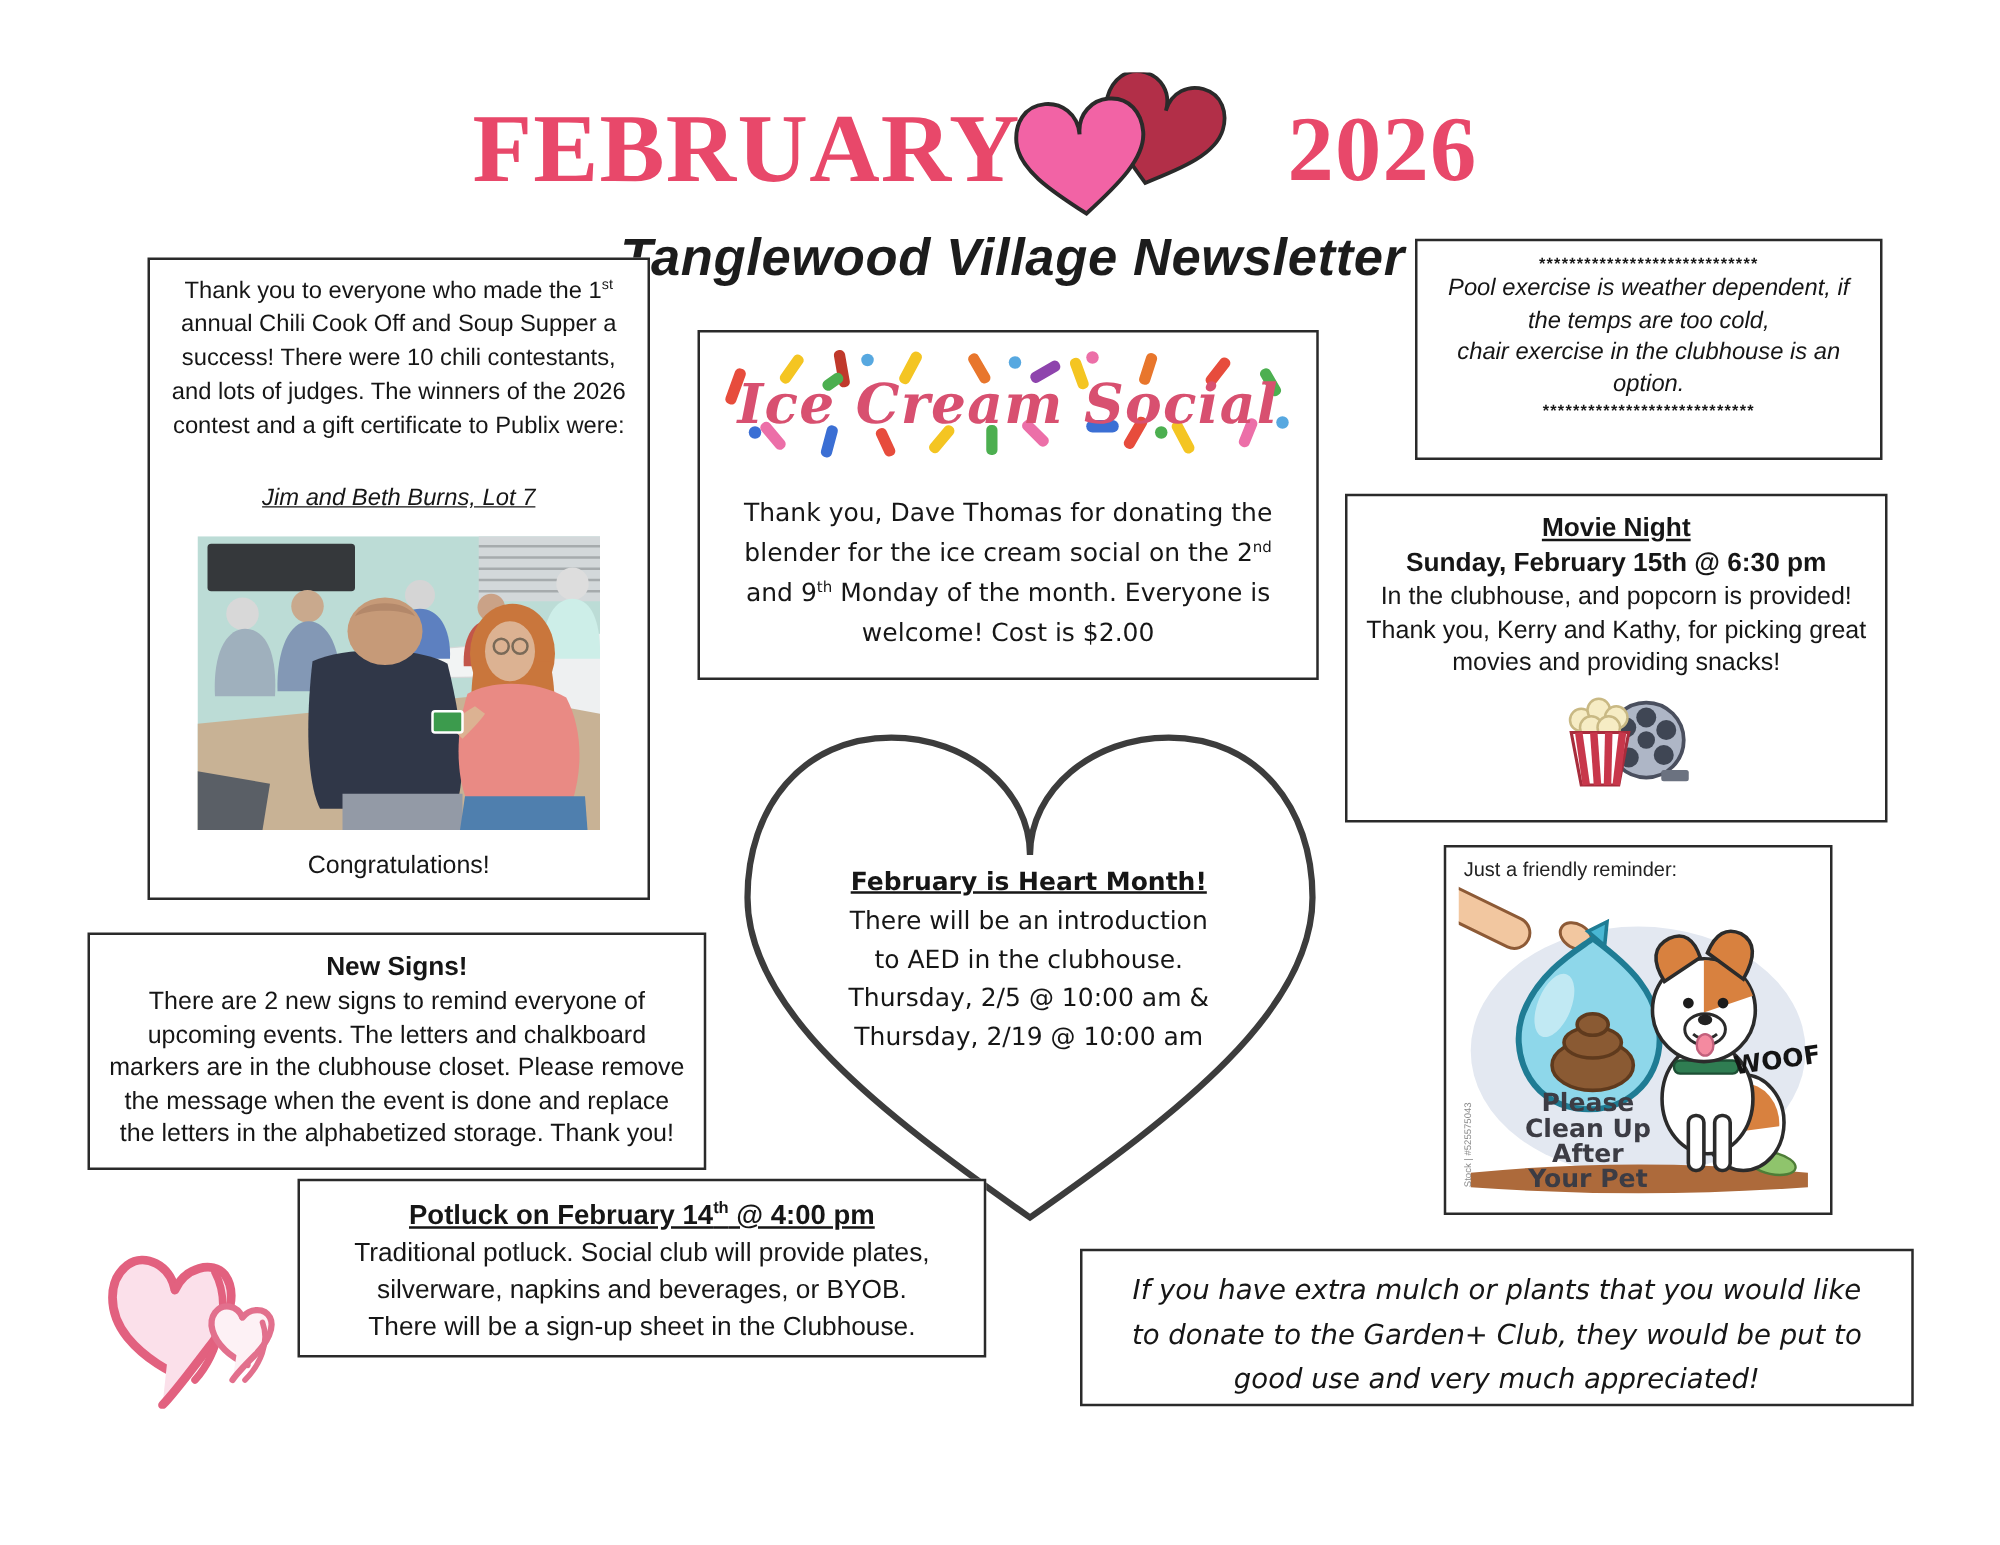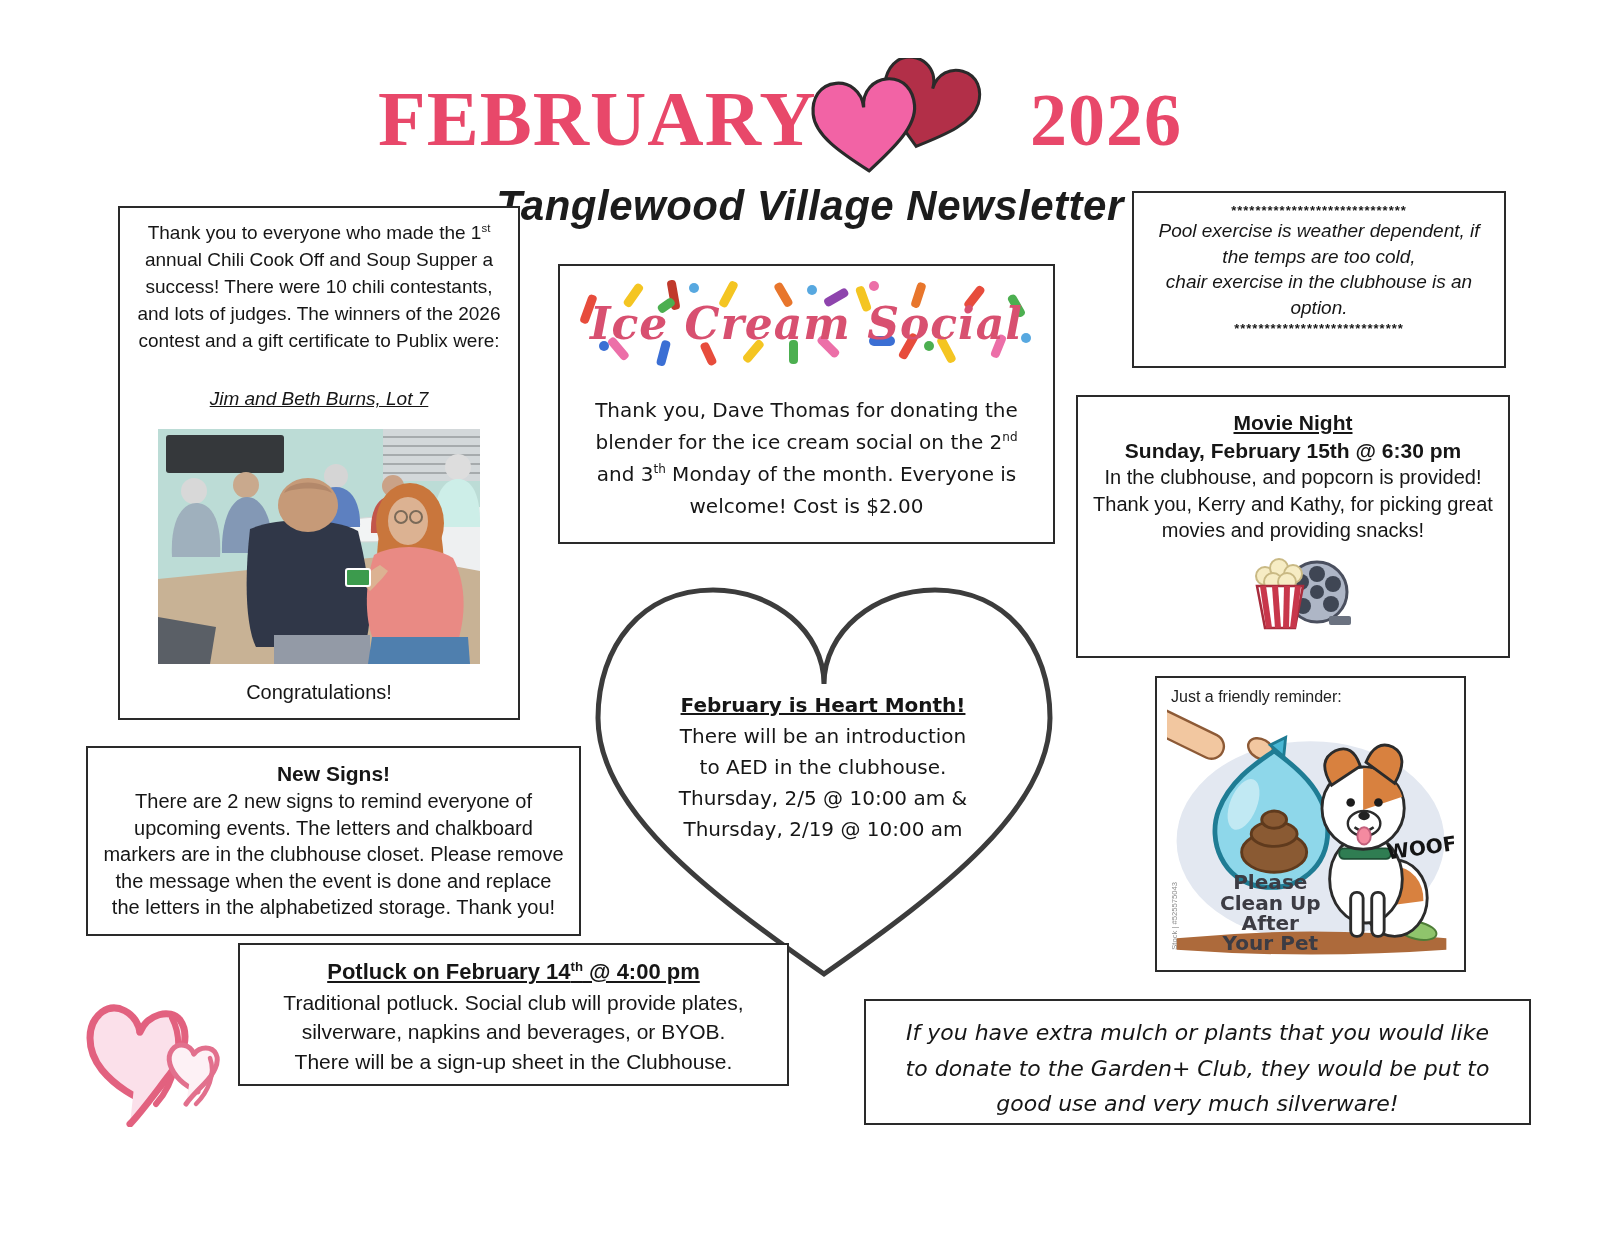--- a/index.html
+++ b/index.html
@@ -35,21 +35,21 @@
   .movie-date{font-weight:bold;font-size:21px;}
   
   .heart-svg{position:absolute;left:582px;top:576px;}
   .heart-text{position:absolute;left:640px;top:690px;width:366px;text-align:center;
         font-family:"DejaVu Sans",sans-serif;font-size:20px;line-height:1.55;}
   .heart-title{font-weight:bold;text-decoration:underline;font-size:20px;}
   
   .reminder{left:1155px;top:676px;width:311px;height:296px;padding:8px 10px;text-align:left;}
   .reminder-title{font-size:16px;color:#222;margin:2px 0 2px 4px;}
   
-  .signs{left:70px;top:746px;width:495px;height:190px;padding:12px 12px;font-size:20px;line-height:1.33;margin-left:16px;}
+  .signs{left:70px;top:746px;width:495px;height:190px;padding:12px 12px;font-size:20px;line-height:1.33;}
   .signs-title{font-weight:bold;font-size:21px;}
   
   .potluck{left:238px;top:943px;width:551px;height:143px;padding:12px 10px;font-size:21px;line-height:1.4;}
   .potluck-title{font-weight:bold;font-size:22px;text-decoration:underline;}
   
   .mulch{left:864px;top:999px;width:667px;height:126px;padding:14px 18px;
         font-family:"DejaVu Sans",sans-serif;font-style:italic;font-size:22px;line-height:1.62;}
   sup{font-size:60%;}
 </style>
 </head>
@@ -153,21 +153,21 @@
           <circle cx="120" cy="12" r="5" fill="#57a8e0"></circle>
           <circle cx="238" cy="14" r="5" fill="#57a8e0"></circle>
           <circle cx="355" cy="70" r="5" fill="#4caf50"></circle>
           <circle cx="300" cy="10" r="5" fill="#ec6fa8"></circle>
           <circle cx="452" cy="62" r="5" fill="#57a8e0"></circle>
         </g>
       </svg>
       <div class="banner-text">Ice Cream Social</div>
     </div>
     <div class="ice-body">
-      <span>Thank you, Dave Thomas for donating the blender for the ice cream social on the 2</span><sup>nd</sup><span> and 3</span><sup>th</sup><span> Monday of the month. Everyone is welcome! Cost is $2.00</span>
+      <span>Thank you, Dave Thomas for donating the blender for the ice cream social on the 2</span><sup>nd</sup><span> and 9</span><sup>th</sup><span> Monday of the month. Everyone is welcome! Cost is $2.00</span>
     </div>
   </div>
 
   <div class="box pool">
     <div class="stars">*****************************</div>
     <div class="pool-line">Pool exercise is weather dependent, if</div>
     <div class="pool-line">the temps are too cold,</div>
     <div class="pool-line">chair exercise in the clubhouse is an</div>
     <div class="pool-line">option.</div>
     <div class="stars">****************************</div>
@@ -270,21 +270,21 @@
       <span>Potluck on February 14</span><sup>th</sup><span> @ 4:00 pm</span>
     </div>
     <div>Traditional potluck. Social club will provide plates,</div>
     <div>silverware, napkins and beverages, or BYOB.</div>
     <div>There will be a sign-up sheet in the Clubhouse.</div>
   </div>
 
   <div class="box mulch">
     <div>If you have extra mulch or plants that you would like</div>
     <div>to donate to the Garden+ Club, they would be put to</div>
-    <div>good use and very much silverware!</div>
+    <div>good use and very much appreciated!</div>
   </div>
 
   <svg class="abs" style="left:78px;top:992px;" width="155" height="135" viewBox="0 0 155 135">
     <path d="M62,40 C58,20 38,10 24,20 C8,32 8,58 24,78 C38,95 58,106 70,110" fill="#fbe0ea" stroke="#e2617f" stroke-width="7" stroke-linecap="round"></path>
     <path d="M62,40 C70,22 92,16 102,28 C112,42 106,64 92,82 C78,100 62,122 52,132" fill="#fbe0ea" stroke="#e2617f" stroke-width="7" stroke-linecap="round"></path>
     <path d="M94,26 C108,52 96,92 78,112" fill="none" stroke="#e2617f" stroke-width="6" stroke-linecap="round"></path>
     <path d="M116,62 C112,52 100,50 94,58 C88,66 92,78 102,88 C108,94 116,98 120,100" fill="#fdf1f5" stroke="#e2708d" stroke-width="5" stroke-linecap="round"></path>
     <path d="M116,62 C122,54 134,54 138,62 C142,70 136,82 126,92 C120,98 112,106 108,112" fill="#fdf1f5" stroke="#e2708d" stroke-width="5" stroke-linecap="round"></path>
     <path d="M132,66 C138,82 130,100 118,112" fill="none" stroke="#e2708d" stroke-width="4.5" stroke-linecap="round"></path>
   </svg>

